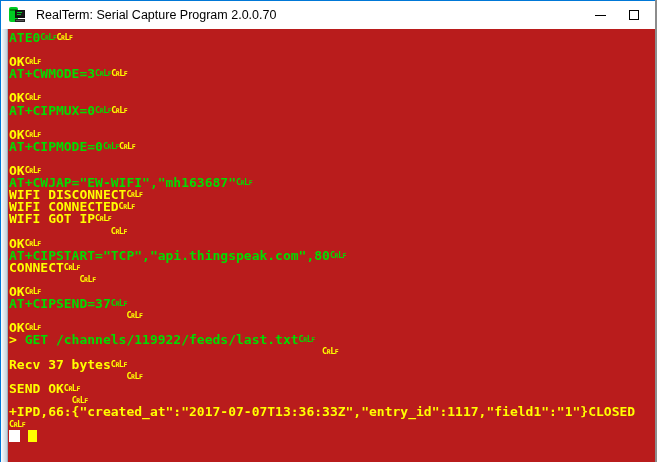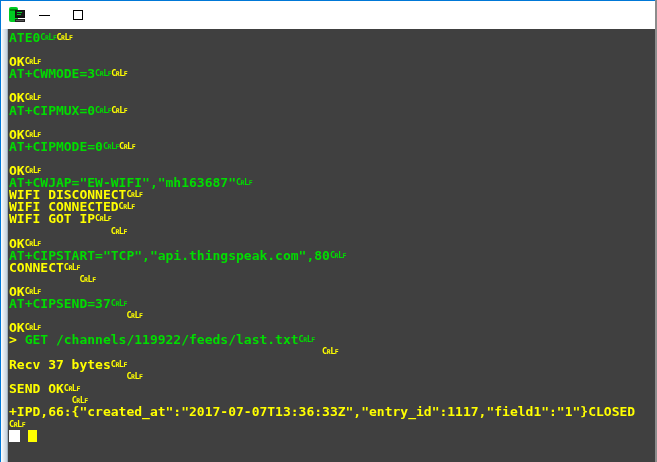--- a/index.html
+++ b/index.html
@@ -13,21 +13,21 @@
   .titlebar{
     height:29px;background:#fff;border-top:1px solid var(--accent,#0078d7);
     display:flex;align-items:center;box-sizing:border-box;
   }
   .app-icon{width:20px;height:20px;margin-left:6px;flex:0 0 auto;}
   .title-text{margin-left:9px;font-size:12.5px;color:#000;white-space:nowrap;flex:1 1 auto;}
   .controls{display:flex;align-items:center;margin-right:4px;}
   .ctl-btn{width:34px;height:24px;display:flex;align-items:center;justify-content:center;background:transparent;border:none;padding:0;cursor:default;}
   .min-glyph{display:block;width:11px;height:1px;background:#000;}
   .max-glyph{display:block;width:10px;height:10px;border:1px solid #000;box-sizing:border-box;background:#fff;}
-  .terminal{position:absolute;top:29px;left:0;right:0;bottom:0;background:#404040;overflow:hidden;}
+  .terminal{position:absolute;top:29px;left:0;right:0;bottom:0;background:#b91c1c;overflow:hidden;}
   .scrollbar{
     position:absolute;left:0;top:0;bottom:0;width:7px;
     background:linear-gradient(90deg,#ffffff 0%,#dde6ee 40%,#b5c4d2 100%);
     border-right:1px solid #9fb0bf;box-sizing:border-box;
   }
   .scroll-thumb{position:absolute;left:0;top:0;width:6px;height:100%;background:linear-gradient(90deg,#ffffff,#c2d0dc);}
   .content{
     position:absolute;left:8px;top:2px;right:0;
     font-family:"DejaVu Sans Mono",monospace;
     font-size:13px;font-weight:bold;line-height:12.1px;
@@ -53,20 +53,21 @@
         <rect x="2" y="2" width="9" height="15" rx="2" fill="#00cc22"></rect>
         <rect x="3" y="4" width="7" height="2" fill="#008811"></rect>
         <rect x="8" y="5" width="10" height="8" fill="#101010"></rect>
         <rect x="9" y="6" width="8" height="5" fill="#1a1a1a"></rect>
         <rect x="10" y="7" width="5" height="1" fill="#00cc22"></rect>
         <rect x="10" y="9" width="4" height="1" fill="#00cc22"></rect>
         <rect x="8" y="14" width="10" height="3" fill="#222222"></rect>
         <rect x="9" y="15" width="8" height="1" fill="#555555"></rect>
       </svg>
     </span>
+    <span class="title-text">RealTerm: Serial Capture Program 2.0.0.70</span>
     <span class="controls">
       <button class="ctl-btn">
           <span class="min-glyph"></span>
         </button>
       <button class="ctl-btn">
           <span class="max-glyph"></span>
         </button>
     </span>
   </div>
 

